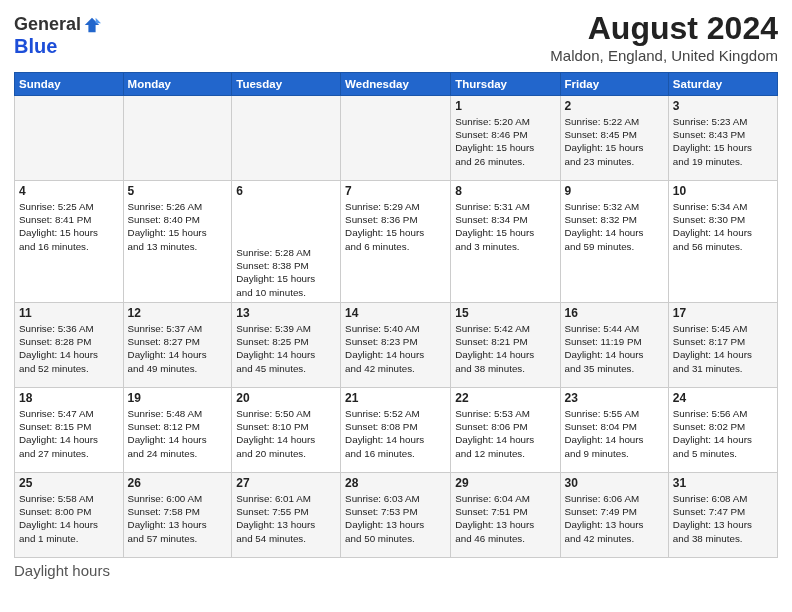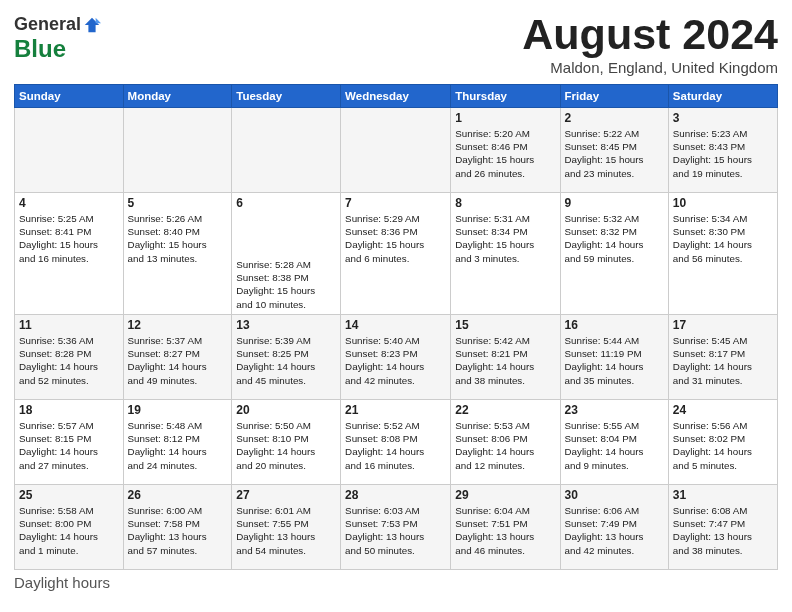--- a/index.html
+++ b/index.html
@@ -30,34 +30,34 @@
     .logo-text {
       display: flex;
       align-items: center;
     }
     .logo-general {
       font-size: 18px;
       font-weight: bold;
       color: #333;
     }
     .logo-blue {
-      font-size: 24px;
-      font-weight: bold;
-      color: #15803d;
+      font-size: 20px;
+      font-weight: bold;
+      color: #1d4ed8;
     }
     .logo-icon {
       width: 18px;
       height: 18px;
       margin-left: 2px;
     }
     .title-block {
       text-align: right;
     }
     .main-title {
-      font-size: 43px;
+      font-size: 32px;
       font-weight: bold;
       color: #222;
     }
     .subtitle {
       font-size: 15px;
       color: #444;
     }
     .calendar {
       width: 100%;
       border-collapse: collapse;
@@ -270,21 +270,21 @@
             <span class="day-number">17</span>
             <div class="day-info" style="white-space: pre-line;">Sunrise: 5:45 AM
 Sunset: 8:17 PM
 Daylight: 14 hours
 and 31 minutes.</div>
           </td>
         </tr>
         <tr>
           <td>
             <span class="day-number">18</span>
-            <div class="day-info" style="white-space: pre-line;">Sunrise: 5:57 AM
+            <div class="day-info" style="white-space: pre-line;">Sunrise: 5:47 AM
 Sunset: 8:15 PM
 Daylight: 14 hours
 and 27 minutes.</div>
           </td>
           <td>
             <span class="day-number">19</span>
             <div class="day-info" style="white-space: pre-line;">Sunrise: 5:48 AM
 Sunset: 8:12 PM
 Daylight: 14 hours
 and 24 minutes.</div>

